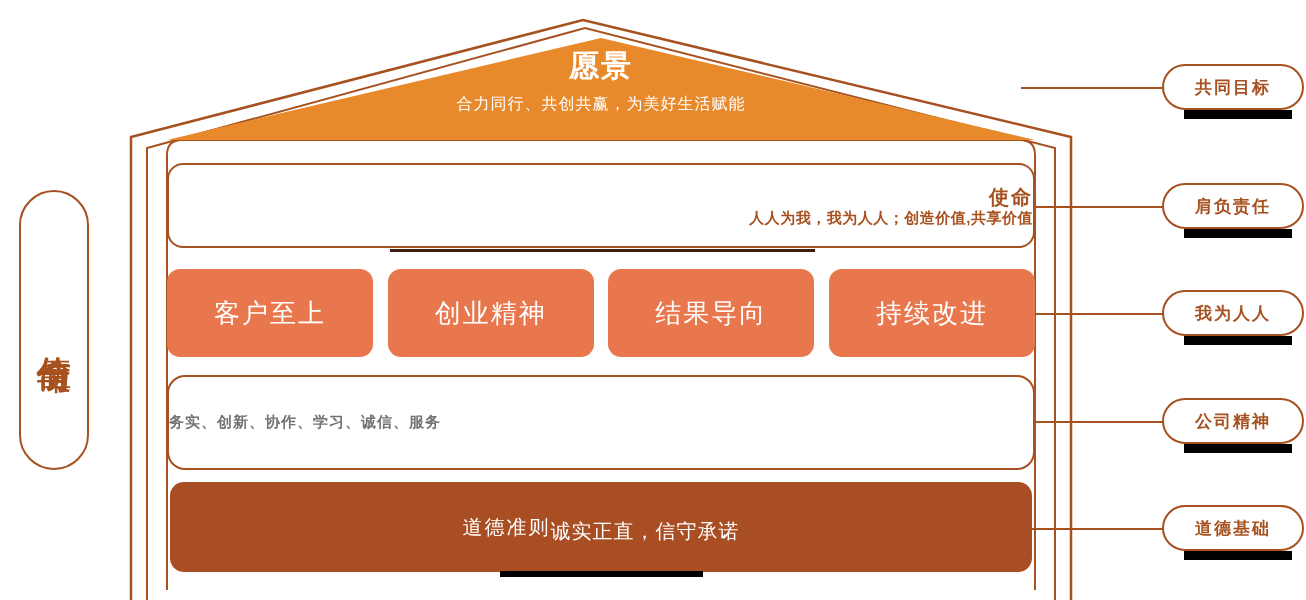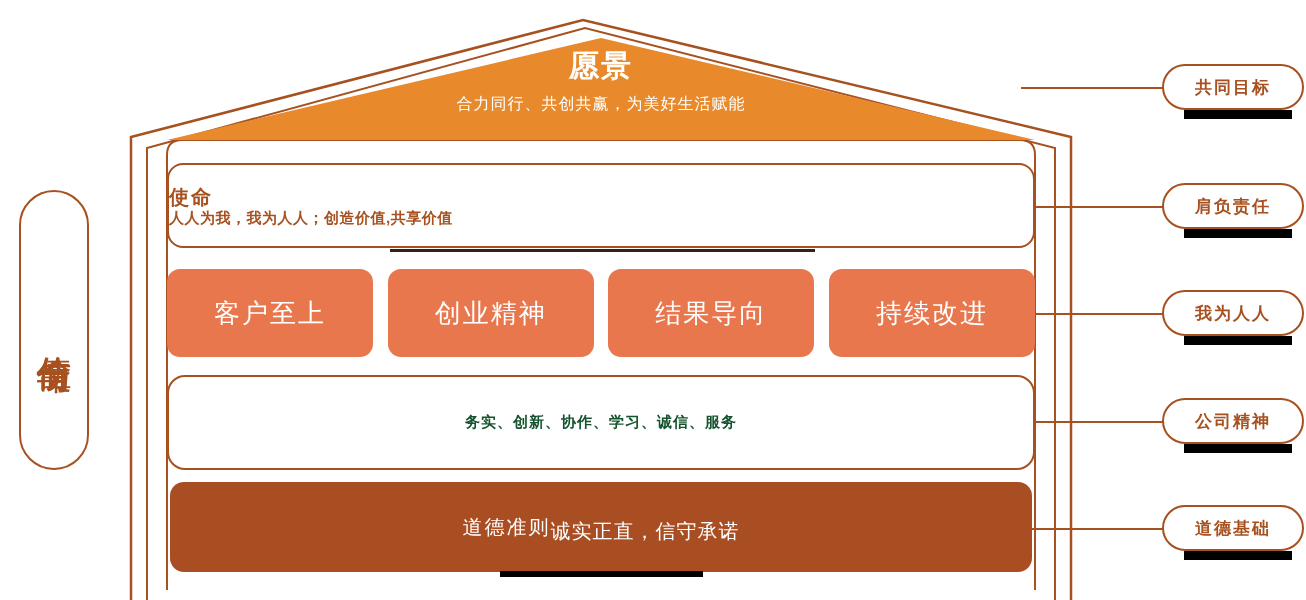--- a/index.html
+++ b/index.html
@@ -86,21 +86,21 @@
   #mission-box {
     left: 167px;
     top: 163px;
     width: 868px;
     height: 85px;
     border: 2px solid #A6511F;
     border-radius: 16px;
     background: #ffffff;
     display: flex;
     flex-direction: column;
-    align-items: flex-start;
+    align-items: flex-end;
     justify-content: center;
     color: #A6511F;
   }
   #mission-title {
     font-size: 20px;
     font-weight: bold;
     letter-spacing: 2px;
     line-height: 1.2;
   }
   #mission-sub {
@@ -146,22 +146,21 @@
   #spirit-box {
     left: 167px;
     top: 375px;
     width: 868px;
     height: 95px;
     border: 2px solid #A6511F;
     border-radius: 18px;
     background: #ffffff;
     display: flex;
     align-items: center;
-    justify-content: center;
-    color: #14532d;
+    color: #737373;
   }
   #spirit-text {
     font-size: 15px;
     font-weight: bold;
     letter-spacing: 1px;
   }
 
   
   #ethics-box {
     left: 170px;

